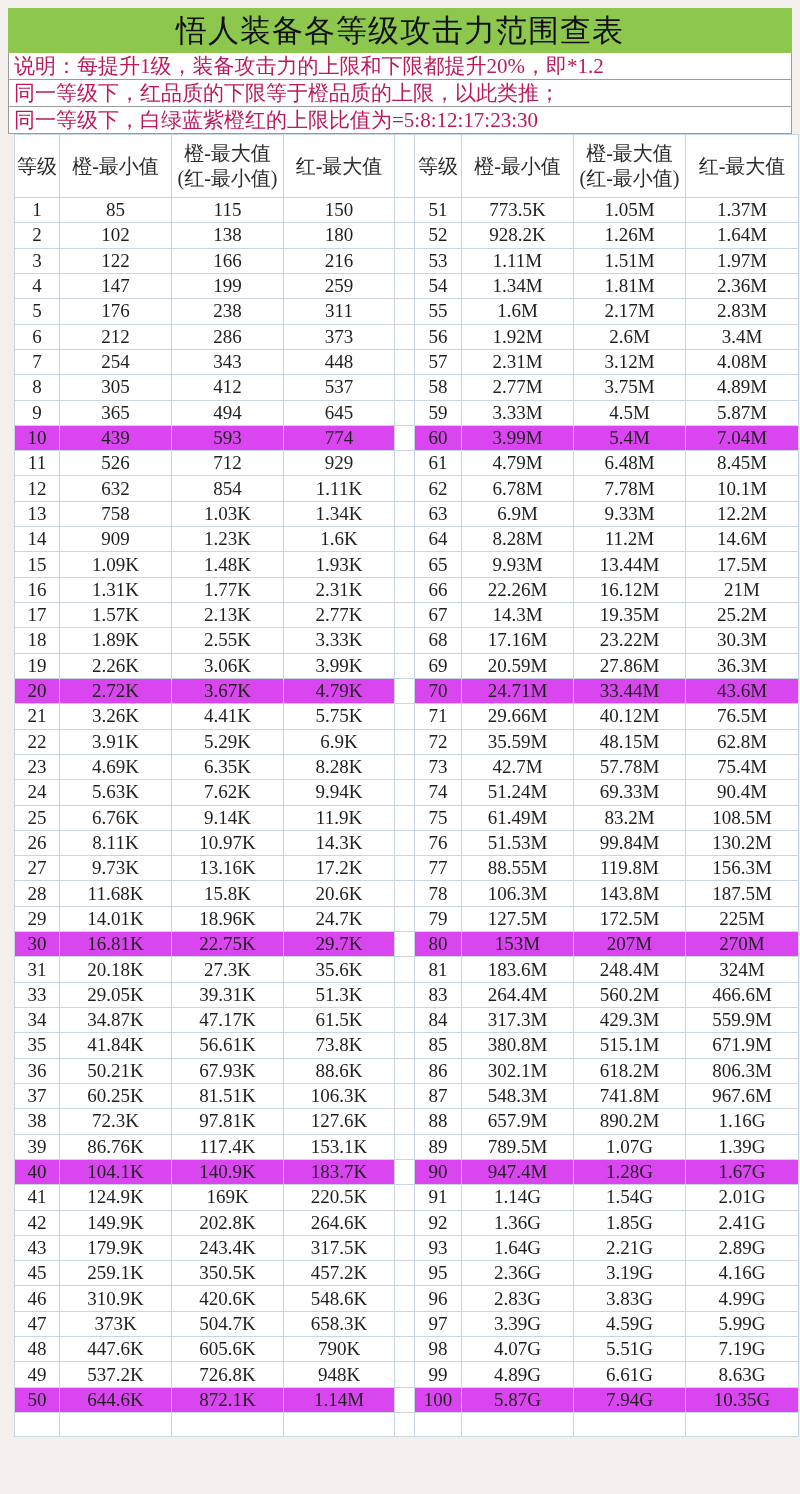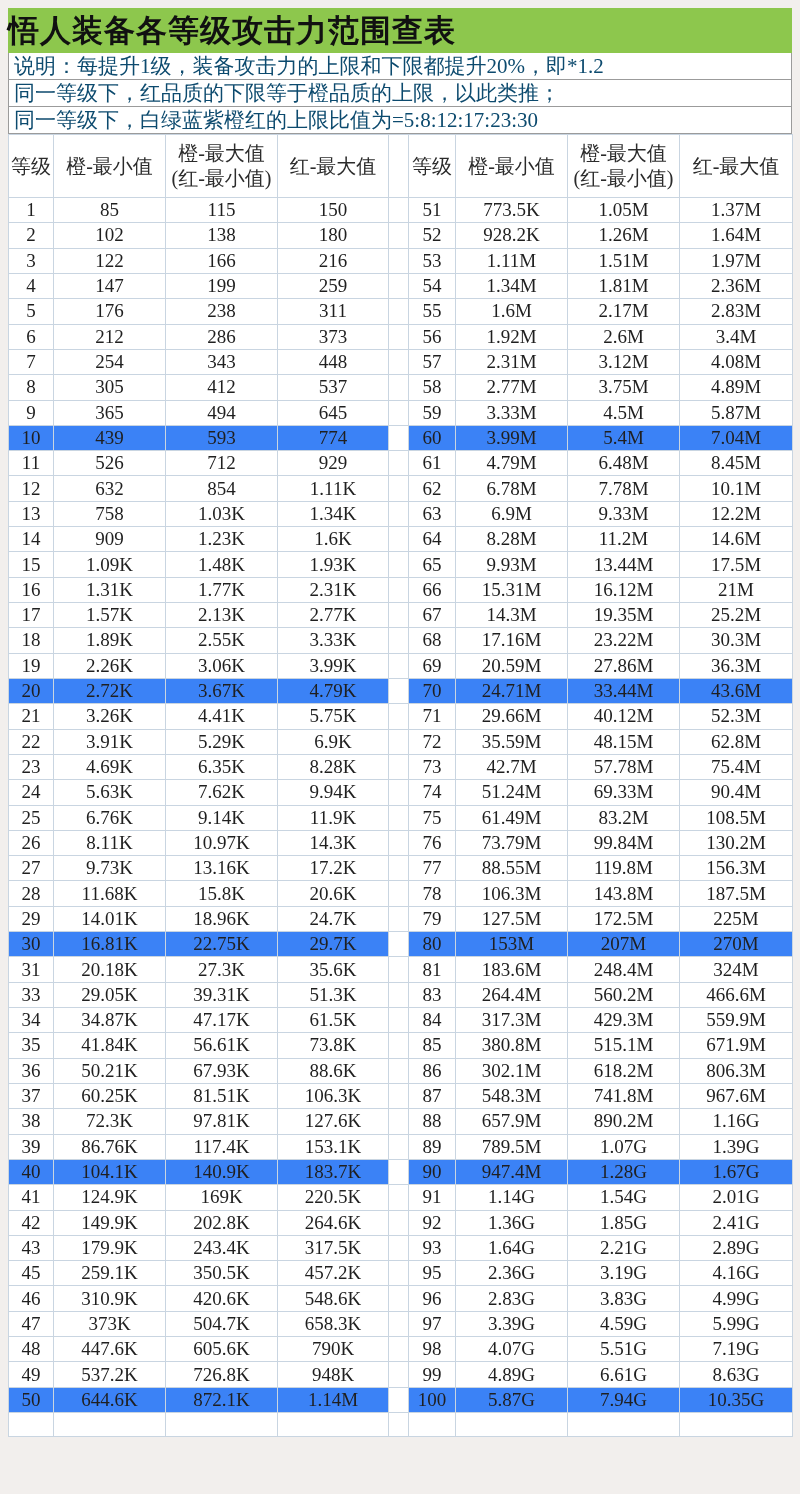--- a/index.html
+++ b/index.html
@@ -9,42 +9,44 @@
     font-family: "Liberation Serif", "DejaVu Serif", serif;
   }
   body { height: 1494px; overflow: hidden; }
   .sheet { padding: 8px 8px 0 8px; }
 
   .title-bar {
     height: 45px;
     background: #8dc74d;
     color: #111;
     font-size: 31px;
-    font-weight: bold;
+    font-weight: normal;
+    text-align: center;
     line-height: 45px;
     letter-spacing: 1px;
   }
   .note-row {
     background: #ffffff;
     border: 1px solid #9b9b9b;
     border-top: none;
     height: 27px;
     line-height: 26px;
     font-size: 21px;
-    color: #0c4a6e;
+    color: #be185d;
     padding-left: 5px;
     white-space: nowrap;
     overflow: hidden;
   }
 
   table.lookup {
     width: 784px;
     table-layout: fixed;
     border-collapse: collapse;
     background: #ffffff;
+    margin-left: 6px;
   }
   table.lookup th, table.lookup td {
     border: 1px solid #c9d5e1;
     text-align: center;
     vertical-align: middle;
     overflow: hidden;
     white-space: nowrap;
   }
   table.lookup th {
     height: 63px;
@@ -54,21 +56,21 @@
     line-height: 1.25;
     background: #ffffff;
   }
   table.lookup td {
     height: 25.32px;
     font-size: 19px;
     color: #1f1f1f;
     padding: 0;
   }
   td.lvl { color: #3b76ad; }
-  tr.hl td { background: #3b82f6; }
+  tr.hl td { background: #d946ef; }
   tr.hl td.gap, td.gap { background: #ffffff; }
   tr.empty td { height: 24px; background: #ffffff; }
 </style>
 </head>
 <body>
 
 <div class="sheet">
 
   <div class="title-bar">悟人装备各等级攻击力范围查表</div>
 
@@ -273,21 +275,21 @@
           <td>13.44M</td>
           <td>17.5M</td>
         </tr>
         <tr>
           <td class="lvl">16</td>
           <td>1.31K</td>
           <td>1.77K</td>
           <td>2.31K</td>
           <td class="gap"></td>
           <td class="lvl">66</td>
-          <td>15.31M</td>
+          <td>22.26M</td>
           <td>16.12M</td>
           <td>21M</td>
         </tr>
         <tr>
           <td class="lvl">17</td>
           <td>1.57K</td>
           <td>2.13K</td>
           <td>2.77K</td>
           <td class="gap"></td>
           <td class="lvl">67</td>
@@ -330,21 +332,21 @@
         </tr>
         <tr>
           <td class="lvl">21</td>
           <td>3.26K</td>
           <td>4.41K</td>
           <td>5.75K</td>
           <td class="gap"></td>
           <td class="lvl">71</td>
           <td>29.66M</td>
           <td>40.12M</td>
-          <td>52.3M</td>
+          <td>76.5M</td>
         </tr>
         <tr>
           <td class="lvl">22</td>
           <td>3.91K</td>
           <td>5.29K</td>
           <td>6.9K</td>
           <td class="gap"></td>
           <td class="lvl">72</td>
           <td>35.59M</td>
           <td>48.15M</td>
@@ -383,21 +385,21 @@
           <td>83.2M</td>
           <td>108.5M</td>
         </tr>
         <tr>
           <td class="lvl">26</td>
           <td>8.11K</td>
           <td>10.97K</td>
           <td>14.3K</td>
           <td class="gap"></td>
           <td class="lvl">76</td>
-          <td>73.79M</td>
+          <td>51.53M</td>
           <td>99.84M</td>
           <td>130.2M</td>
         </tr>
         <tr>
           <td class="lvl">27</td>
           <td>9.73K</td>
           <td>13.16K</td>
           <td>17.2K</td>
           <td class="gap"></td>
           <td class="lvl">77</td>

